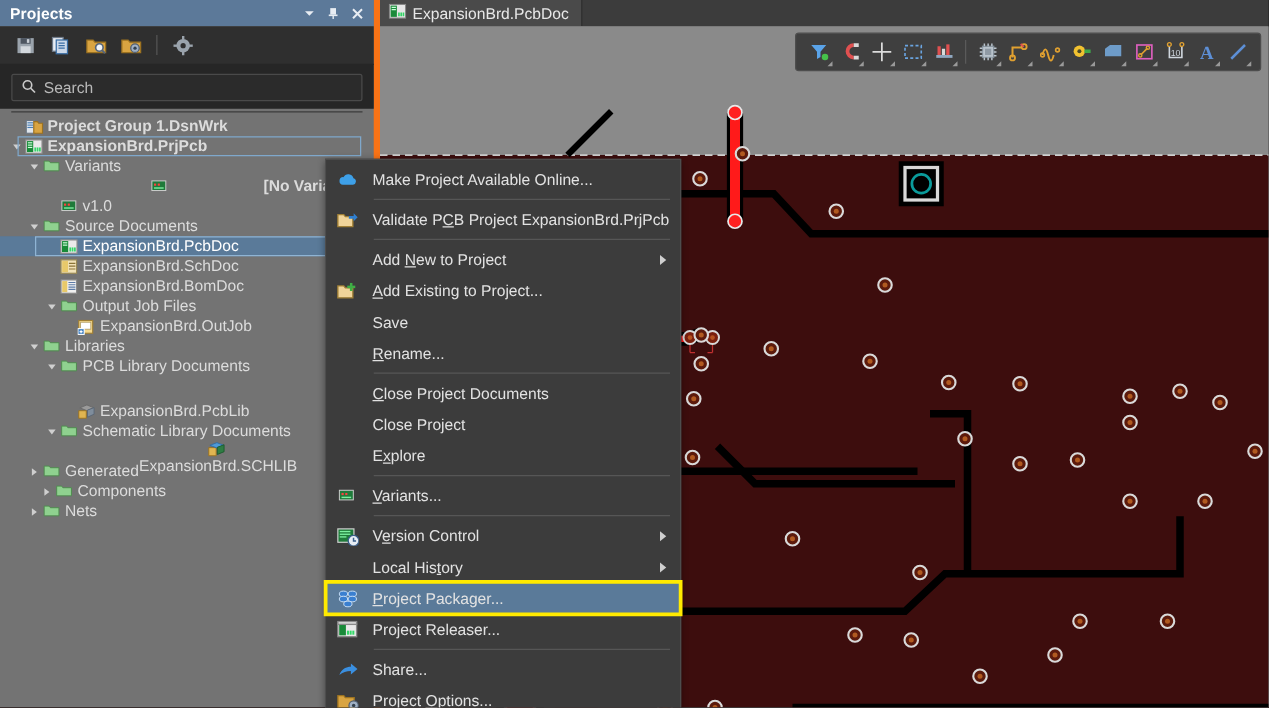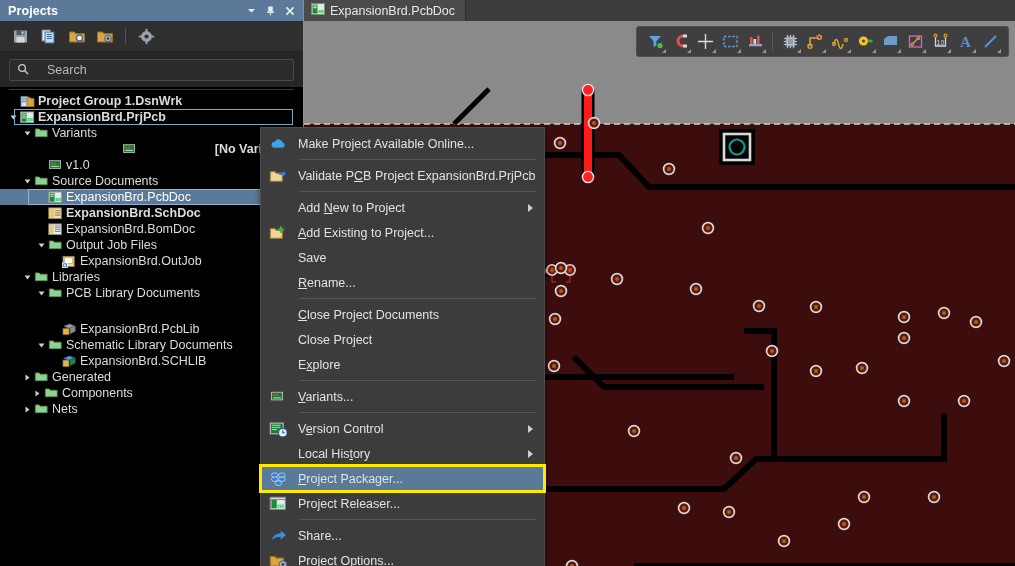--- a/index.html
+++ b/index.html
@@ -7,42 +7,42 @@
   body{
     width:1015px; height:566px; position:relative; overflow:hidden;
     font-family:"Liberation Sans", sans-serif;
     font-size:12.5px; color:#d6d6d6;
     -webkit-font-smoothing:antialiased;
   }
 
   
   #panel{
     position:absolute; left:0; top:0; width:304px; height:566px;
-    background:#000000; border-right:1px solid #f97316;
+    background:#737373; border-right:5px solid #f97316;
   }
   #panel-title{
     height:21px; background:#5c7999; display:flex; align-items:center;
     padding:0 4px 0 8px; color:#ffffff; font-weight:bold; font-size:12.5px;
   }
   #panel-title .t{ flex:1; letter-spacing:.1px;}
   .winbtn{ width:19px; height:19px; display:flex; align-items:center; justify-content:center;
            color:#e8edf3; font-size:11px; }
   .winbtn svg{ display:block; }
 
   #panel-toolbar{
     height:31px; background:#2f2f2f; display:flex; align-items:center; gap:7px;
     padding:0 10px; border-bottom:1px solid #262626;
   }
   .tbtn{ width:21px; height:21px; display:flex; align-items:center; justify-content:center; }
   .tsep{ width:1px; height:16px; background:#555; margin:0 3px; }
 
   #search-wrap{ padding:7px 9px 6px 9px; background:#262626; }
   #search-box{
     height:22px; background:#2b2b2b; border:1px solid #4a4a4a; border-radius:2px;
-    display:flex; align-items:center; padding:0 7px; gap:18px;
+    display:flex; align-items:center; padding:0 7px; gap:6px;
   }
   #search-box input{
     flex:1; background:transparent; border:0; outline:none; color:#cfcfcf;
     font-family:"Liberation Sans", sans-serif; font-size:12.5px;
   }
   #search-box input::placeholder{ color:#b9b9b9; }
 
   #tree-div{ height:1px; background:#3c3c3c; margin:2px 9px 3px 9px; }
 
   #tree{ position:relative; }
@@ -298,21 +298,21 @@
             </g>
         <g fill="#cfffdc">
               <rect x="2.4" y="3" width="3.8" height="1"></rect>
               <rect x="2.4" y="5" width="3.8" height="1"></rect>
             </g>
           </svg>
         </span>
         <span class="lbl">ExpansionBrd.PcbDoc</span>
         <span class="box"></span>
       </div>
-      <div class="row" style="padding-left: 36px; font-weight: bold;">
+      <div class="row" style="padding-left: 36px;">
         <span class="arw"></span>
         <span class="ico">
           <svg width="15" height="13" viewBox="0 0 16 14">
             <rect x="0.8" y="1" width="13.4" height="11.5" fill="#f2e3b8" stroke="#9a8a55"></rect>
         <rect x="1.8" y="2" width="5" height="9.5" fill="#e8c96a"></rect>
         <path d="M7.6 4h5.6M7.6 6.4h5.6M7.6 8.8h5.6" stroke="#8a7437" stroke-width="1"></path>
           </svg>
         </span>
         <span class="lbl">ExpansionBrd.SchDoc</span>
       </div>
@@ -395,21 +395,21 @@
             <path d="M0.5 1.5 H6.5 L3.5 5.5 Z" fill="#cfcfcf"></path>
           </svg>
         </span>
         <span class="ico">
           <svg width="15" height="12" viewBox="0 0 16 14">
             <path d="M0.8 2.2h4.6l1.2 1.5H14.6v7.6H0.8z" fill="#8fd18f" stroke="#4e8a4e" stroke-width="0.9"></path>
           </svg>
         </span>
         <span class="lbl">Schematic Library Documents</span>
       </div>
-      <div class="row" style="padding-left: 50px;">
+      <div class="row" style="padding-left: 50px; flex-direction: column;">
         <span class="arw"></span>
         <span class="ico">
           <svg width="15" height="13" viewBox="0 0 16 14">
             <path d="M1 5.5h6.4v7H1z" fill="#e0b551" stroke="#9c7220" stroke-width="0.8"></path>
         <path d="M2 3.5 L8 1.2 L14 3.5 L8 5.8z" fill="#4f9ad8" stroke="#2f6ea8" stroke-width="0.8"></path>
         <path d="M8.4 5.2 L14.2 3 V9 L8.4 11.4z" fill="#2e7d43" stroke="#1d5a2e" stroke-width="0.8"></path>
           </svg>
         </span>
         <span class="lbl">ExpansionBrd.SCHLIB</span>
       </div>

